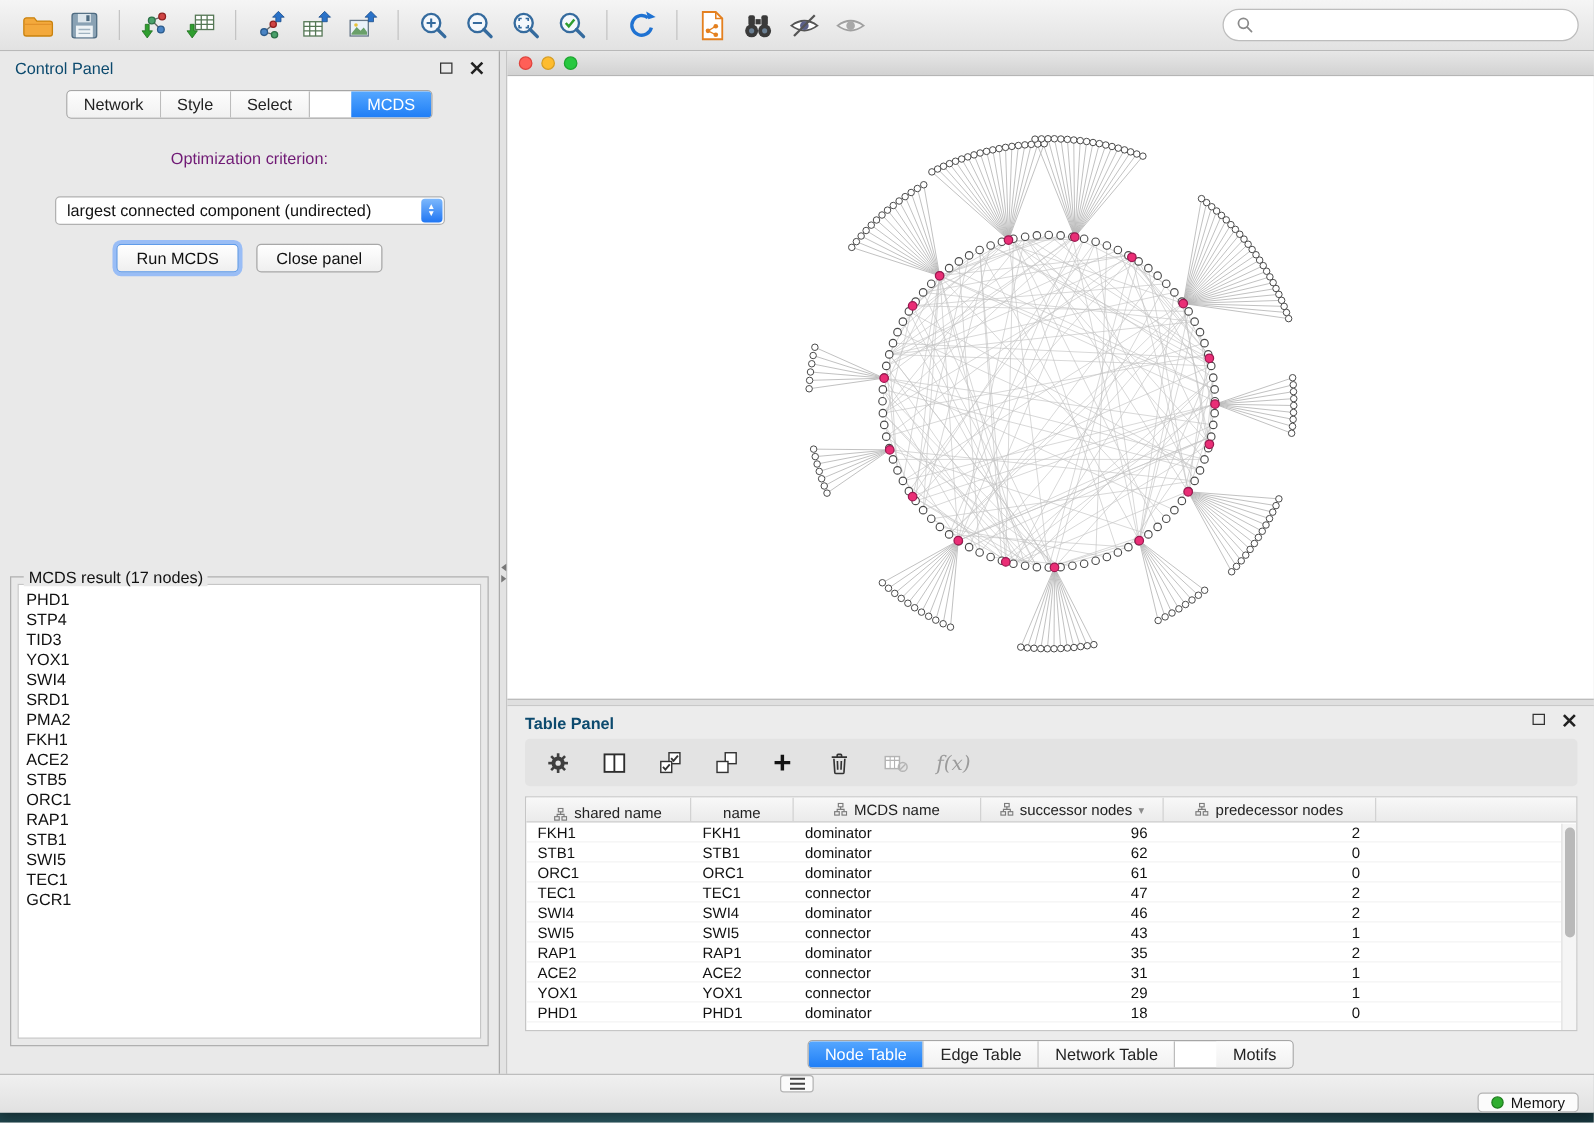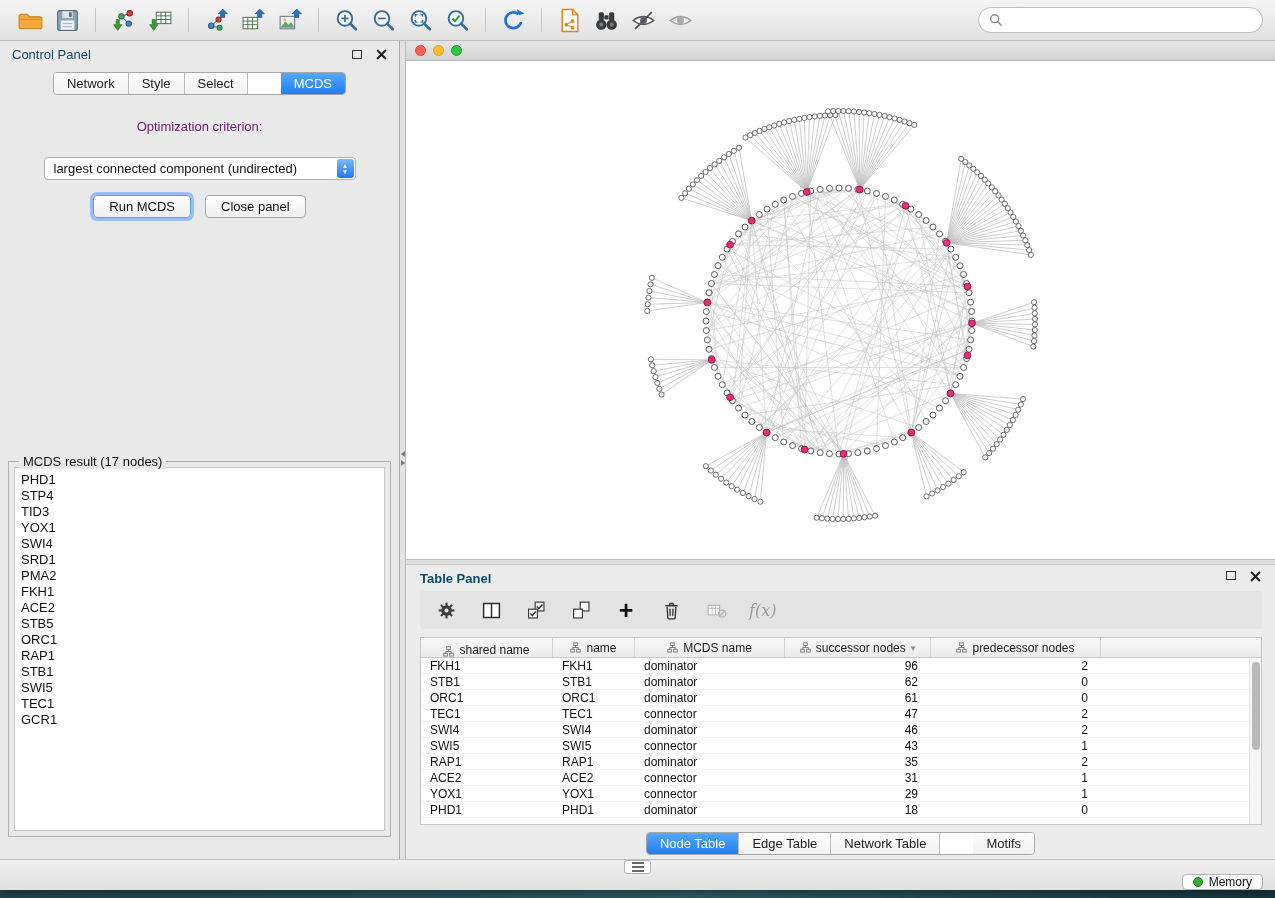--- a/index.html
+++ b/index.html
@@ -934,21 +934,21 @@
         <div class="thead" id="table-head">
             <div class="th" style="width: 132px; align-items: flex-end;">
               <svg viewBox="0 0 12 12" width="11" height="11">
                 <rect x="4" y="0.8" width="4" height="3" fill="none" stroke="#7a7a7a"></rect>
                 <rect x="0.8" y="8" width="4" height="3" fill="none" stroke="#7a7a7a"></rect>
                 <rect x="7.2" y="8" width="4" height="3" fill="none" stroke="#7a7a7a"></rect>
                 <path d="M6 3.8 V6 M3 8 V6 H9 V8" fill="none" stroke="#7a7a7a"></path>
               </svg>
               <span class="th-label">shared name</span>
             </div>
-            <div class="th" style="width: 82px;">
+            <div class="th" style="width: 82px; flex-direction: column;">
               <svg viewBox="0 0 12 12" width="11" height="11">
                 <rect x="4" y="0.8" width="4" height="3" fill="none" stroke="#7a7a7a"></rect>
                 <rect x="0.8" y="8" width="4" height="3" fill="none" stroke="#7a7a7a"></rect>
                 <rect x="7.2" y="8" width="4" height="3" fill="none" stroke="#7a7a7a"></rect>
                 <path d="M6 3.8 V6 M3 8 V6 H9 V8" fill="none" stroke="#7a7a7a"></path>
               </svg>
               <span class="th-label">name</span>
             </div>
             <div class="th" style="width: 150px;">
               <svg viewBox="0 0 12 12" width="11" height="11">

